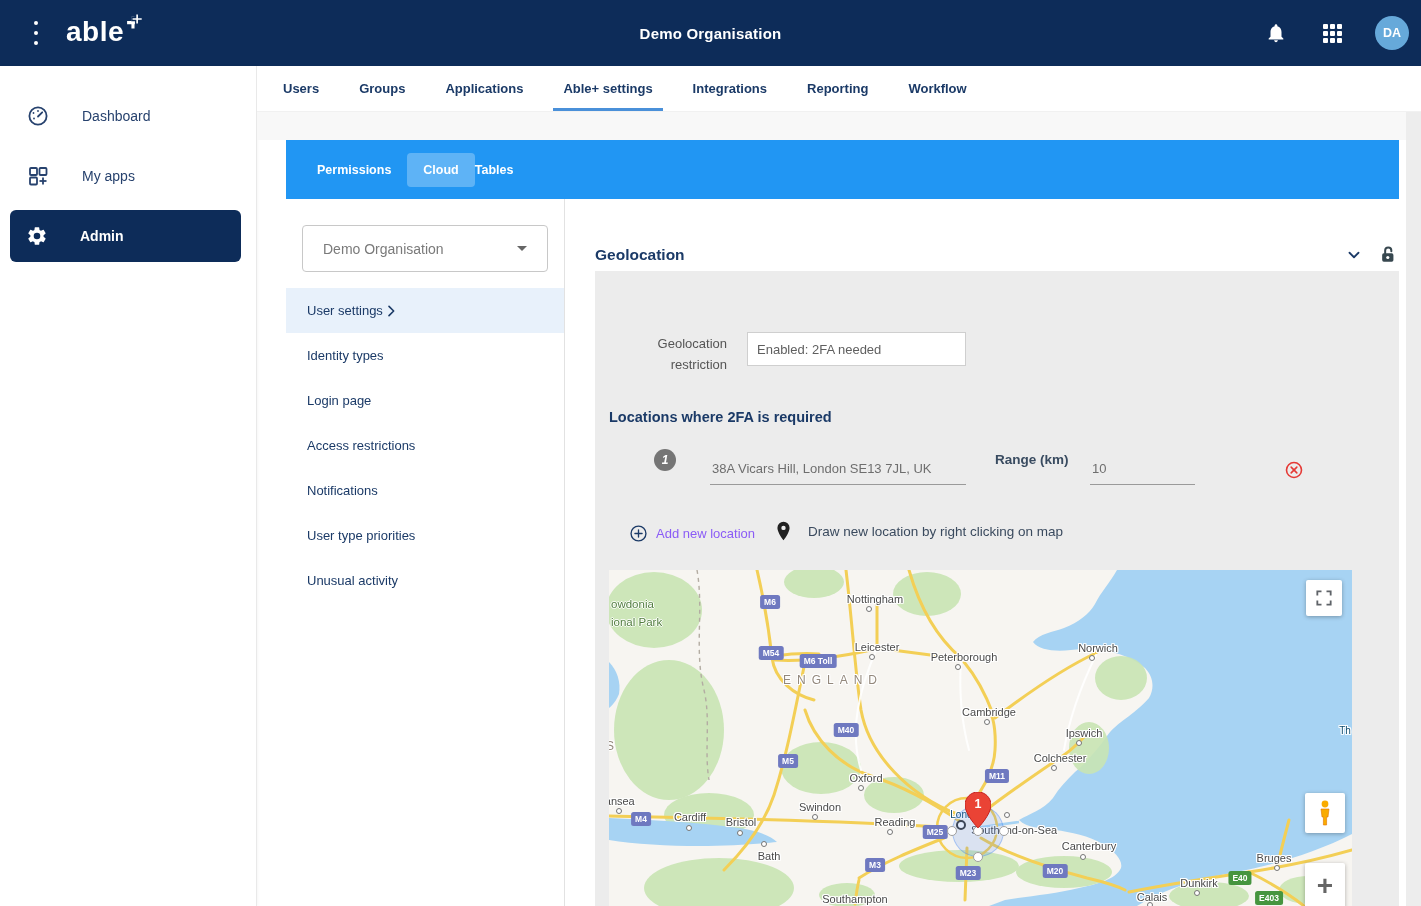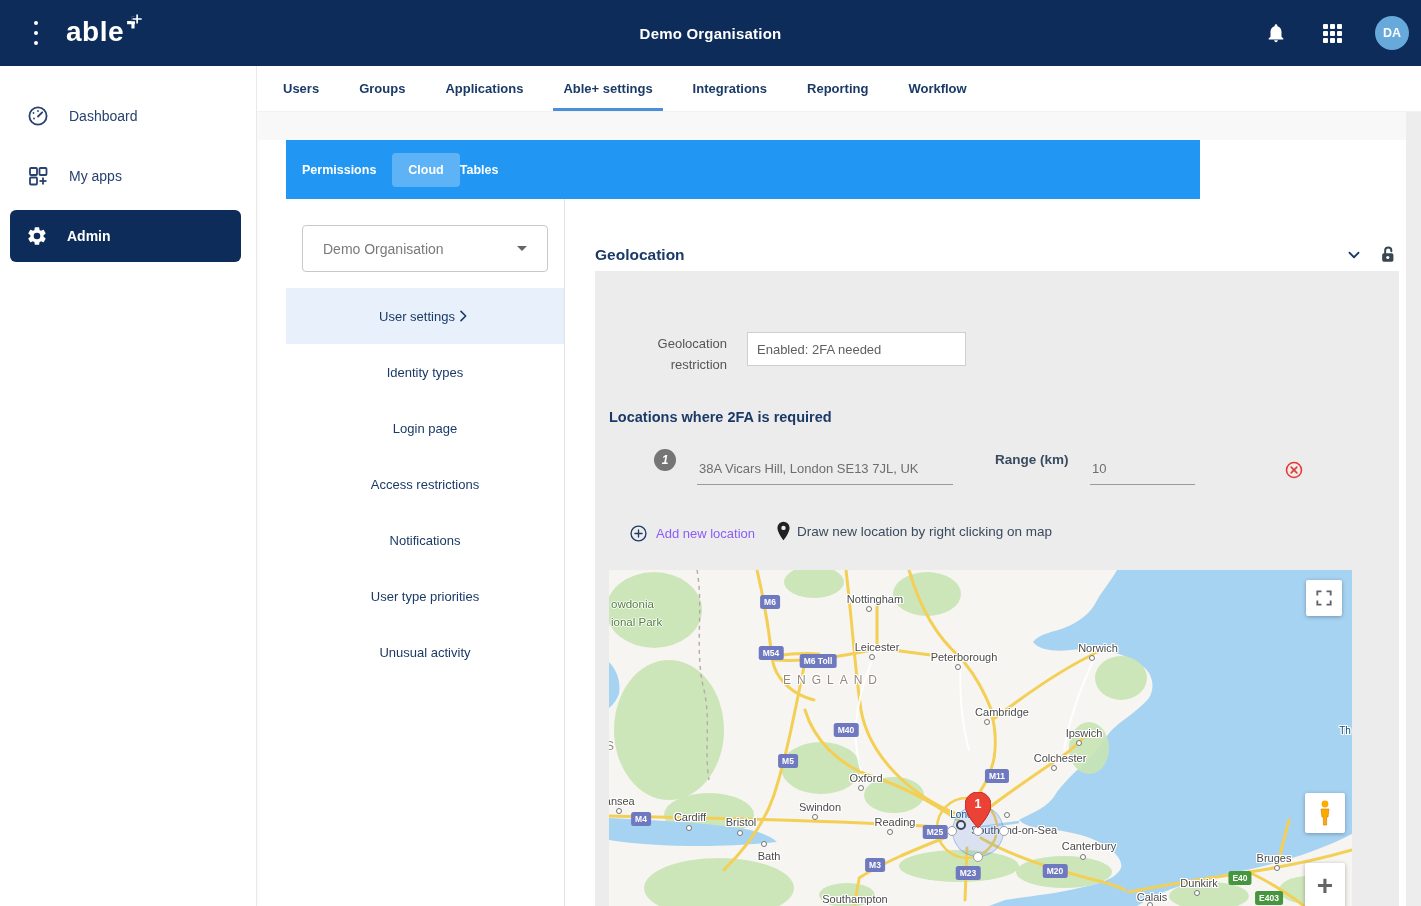--- a/index.html
+++ b/index.html
@@ -15,61 +15,61 @@
   .logo .word{font-size:28px;font-weight:600;letter-spacing:.5px;line-height:40px;}
   .hdr-title{position:absolute;left:0;right:0;text-align:center;color:#fff;font-size:15px;font-weight:bold;letter-spacing:.2px;pointer-events:none;}
   .hdr-right{position:absolute;right:12px;top:0;height:66px;display:flex;align-items:center;gap:30px;}
   .icon-btn{width:26px;height:26px;display:flex;align-items:center;justify-content:center;cursor:pointer;}
   .grid-ic{display:grid;grid-template-columns:repeat(3,5px);grid-template-rows:repeat(3,5px);gap:2px;}
   .grid-ic i{background:#fff;border-radius:1px;}
   .avatar{width:34px;height:34px;border-radius:50%;background:#66a9da;color:#fff;font-size:12.5px;font-weight:bold;display:flex;align-items:center;justify-content:center;cursor:pointer;}
 
   
   .sidebar{position:absolute;left:0;top:66px;width:257px;bottom:0;background:#fff;border-right:1px solid #e9e9e9;padding-top:20px;box-shadow:1px 0 3px rgba(0,0,0,.04);}
-  .sb-item{height:60px;display:flex;align-items:center;gap:19px;padding-left:26px;color:#27426e;font-size:14px;cursor:pointer;}
+  .sb-item{height:60px;display:flex;align-items:center;gap:32px;padding-left:26px;color:#27426e;font-size:14px;cursor:pointer;}
   .sb-item.active{height:52px;margin:4px 15px 4px 10px;padding-left:16px;border-radius:6px;background:#0d2c59;color:#fff;font-weight:bold;}
 
   
   .main-tabs{position:absolute;left:257px;top:66px;right:0;height:46px;background:#fff;border-bottom:1px solid #f1f1f1;display:flex;padding-left:16px;gap:20px;}
   .tab{display:flex;align-items:center;padding:3px 10px 0 10px;border-bottom:3px solid transparent;font-size:13px;font-weight:600;color:#1b3a67;cursor:pointer;white-space:nowrap;}
   .tab.active{border-bottom-color:#4a90d9;}
   .gap-strip{position:absolute;left:257px;top:112px;right:15px;height:28px;background:#f8f8f8;}
 
   
-  .bluebar{position:absolute;left:286px;top:140px;width:914px;height:59px;background:#2196f3;display:flex;align-items:center;padding-left:16px;color:#fff;font-size:12.5px;font-weight:bold;}
+  .bluebar{position:absolute;left:286px;top:140px;width:1113px;height:59px;background:#2196f3;display:flex;align-items:center;padding-left:31px;color:#fff;font-size:12.5px;font-weight:bold;}
   .subtab{cursor:pointer;padding:10px 0;white-space:nowrap;}
   .subtab.chip{margin-left:16px;background:rgba(255,255,255,.28);border-radius:4px;padding:10px 16px;}
   .subtab.last{}
 
   
   .settings-col{position:absolute;left:286px;top:199px;width:279px;bottom:0;background:#fff;border-right:1px solid #e2e2e2;}
   .org-select{margin:26px 16px 16px 16px;height:47px;border:1px solid #c8c8c8;border-radius:4px;display:flex;align-items:center;justify-content:space-between;padding:0 20px;color:#7a7a7a;font-size:14px;cursor:pointer;background:#fff;}
   .caret{width:0;height:0;border-left:5px solid transparent;border-right:5px solid transparent;border-top:5px solid #666;}
-  .nav-item{height:56px;display:flex;align-items:center;justify-content:center;padding:0 21px;font-size:13px;color:#1b3a67;cursor:pointer;}
+  .nav-item{height:45px;display:flex;align-items:center;justify-content:flex-start;padding:0 21px;font-size:13px;color:#1b3a67;cursor:pointer;}
   .nav-item.active{background:#e8f1fb;}
 
   
   .main-panel{position:absolute;left:565px;top:199px;width:834px;bottom:0;background:#fff;}
   .geo-header{position:absolute;left:595px;top:238px;width:804px;height:33px;display:flex;align-items:center;justify-content:space-between;}
   .geo-title{font-size:15.5px;font-weight:bold;color:#1b3a67;}
   .geo-icons{display:flex;align-items:center;gap:12px;}
   .geo-icons .icon-btn{width:22px;height:22px;}
   .geo-panel{position:absolute;left:595px;top:271px;width:804px;height:635px;background:#ececec;}
 
   .restr-label{position:absolute;left:37px;top:62px;width:95px;font-size:13px;color:#555;line-height:1.62;text-align:right;}
   .restr-input{position:absolute;left:152px;top:61px;width:219px;height:34px;background:#fff;border:1px solid #cfcfcf;font-size:13px;color:#5f5f5f;padding:0 9px;font-family:"Liberation Sans",sans-serif;}
   .loc-title{position:absolute;left:14px;top:138px;font-size:14.5px;font-weight:bold;color:#1b3a67;}
   .loc-badge{position:absolute;left:59px;top:178px;width:22px;height:22px;border-radius:50%;background:#757575;color:#fff;font-size:12px;font-style:italic;font-weight:bold;display:flex;align-items:center;justify-content:center;}
   .uline-input{position:absolute;background:transparent;border:none;border-bottom:1px solid #9a9a9a;font-size:13px;color:#6e6e6e;padding:0 2px;font-family:"Liberation Sans",sans-serif;}
-  .addr-input{left:102px;top:182px;width:256px;height:32px;}
+  .addr-input{left:115px;top:182px;width:256px;height:32px;}
   .range-label{position:absolute;left:400px;top:181px;font-size:13.5px;font-weight:bold;color:#394b60;}
   .range-input{left:495px;top:182px;width:105px;height:32px;}
   .del-btn{position:absolute;left:689px;top:189px;width:20px;height:20px;cursor:pointer;}
   .add-btn{position:absolute;left:34px;top:253px;display:flex;align-items:center;gap:8px;color:#8b5cf6;font-size:13px;cursor:pointer;}
-  .draw-note{position:absolute;left:180px;top:249px;display:flex;align-items:center;gap:5px;color:#3a4a5e;font-size:13.5px;}
+  .draw-note{position:absolute;left:180px;top:249px;display:flex;align-items:center;gap:16px;color:#3a4a5e;font-size:13.5px;}
 
   
   .map{position:absolute;left:14px;top:299px;width:743px;height:336px;overflow:hidden;background:#a7d3f3;cursor:grab;}
   .map svg.base{position:absolute;left:0;top:0;}
   .mlab{position:absolute;transform:translate(-50%,-50%);font-size:11px;color:#4a4a4a;white-space:nowrap;pointer-events:none;
         text-shadow:-1px 0 #fff,1px 0 #fff,0 -1px #fff,0 1px #fff,-1px -1px #fff,1px 1px #fff,-1px 1px #fff,1px -1px #fff;}
   .mlab.big{font-size:10px;color:#0c4a6e;}
   .mlab.region{color:#93887c;letter-spacing:6px;font-size:12px;}
   .mdot{position:absolute;width:6px;height:6px;border:1.5px solid #757575;background:#fff;border-radius:50%;transform:translate(-50%,-50%);pointer-events:none;}
   .mdot.ring{width:10px;height:10px;border:2px solid #3c3c3c;}
@@ -331,21 +331,21 @@
 
       <div style="position:absolute;inset:0;">
           <span class="mlab" style="left: 266px; top: 29px;">Nottingham</span>
           <span class="mdot" style="left: 260px; top: 39px;"></span>
           <span class="mlab" style="left: 268px; top: 77px;">Leicester</span>
           <span class="mdot" style="left: 263px; top: 87px;"></span>
           <span class="mlab" style="left: 355px; top: 87px;">Peterborough</span>
           <span class="mdot" style="left: 349px; top: 97px;"></span>
           <span class="mlab" style="left: 489px; top: 78px;">Norwich</span>
           <span class="mdot" style="left: 483px; top: 88px;"></span>
-          <span class="mlab" style="left: 383px; top: 142px; padding-left: 20px;">Cambridge</span>
+          <span class="mlab" style="left: 370px; top: 142px; padding-left: 20px;">Cambridge</span>
           <span class="mdot" style="left: 378px; top: 152px;"></span>
           <span class="mlab" style="left: 475px; top: 163px;">Ipswich</span>
           <span class="mdot" style="left: 470px; top: 173px;"></span>
           <span class="mlab" style="left: 451px; top: 188px;">Colchester</span>
           <span class="mdot" style="left: 445px; top: 198px;"></span>
           <span class="mlab" style="left: 257px; top: 208px;">Oxford</span>
           <span class="mdot" style="left: 252px; top: 218px;"></span>
           <span class="mlab" style="left: 211px; top: 237px;">Swindon</span>
           <span class="mdot" style="left: 206px; top: 247px;"></span>
           <span class="mlab" style="left: 286px; top: 252px;">Reading</span>

